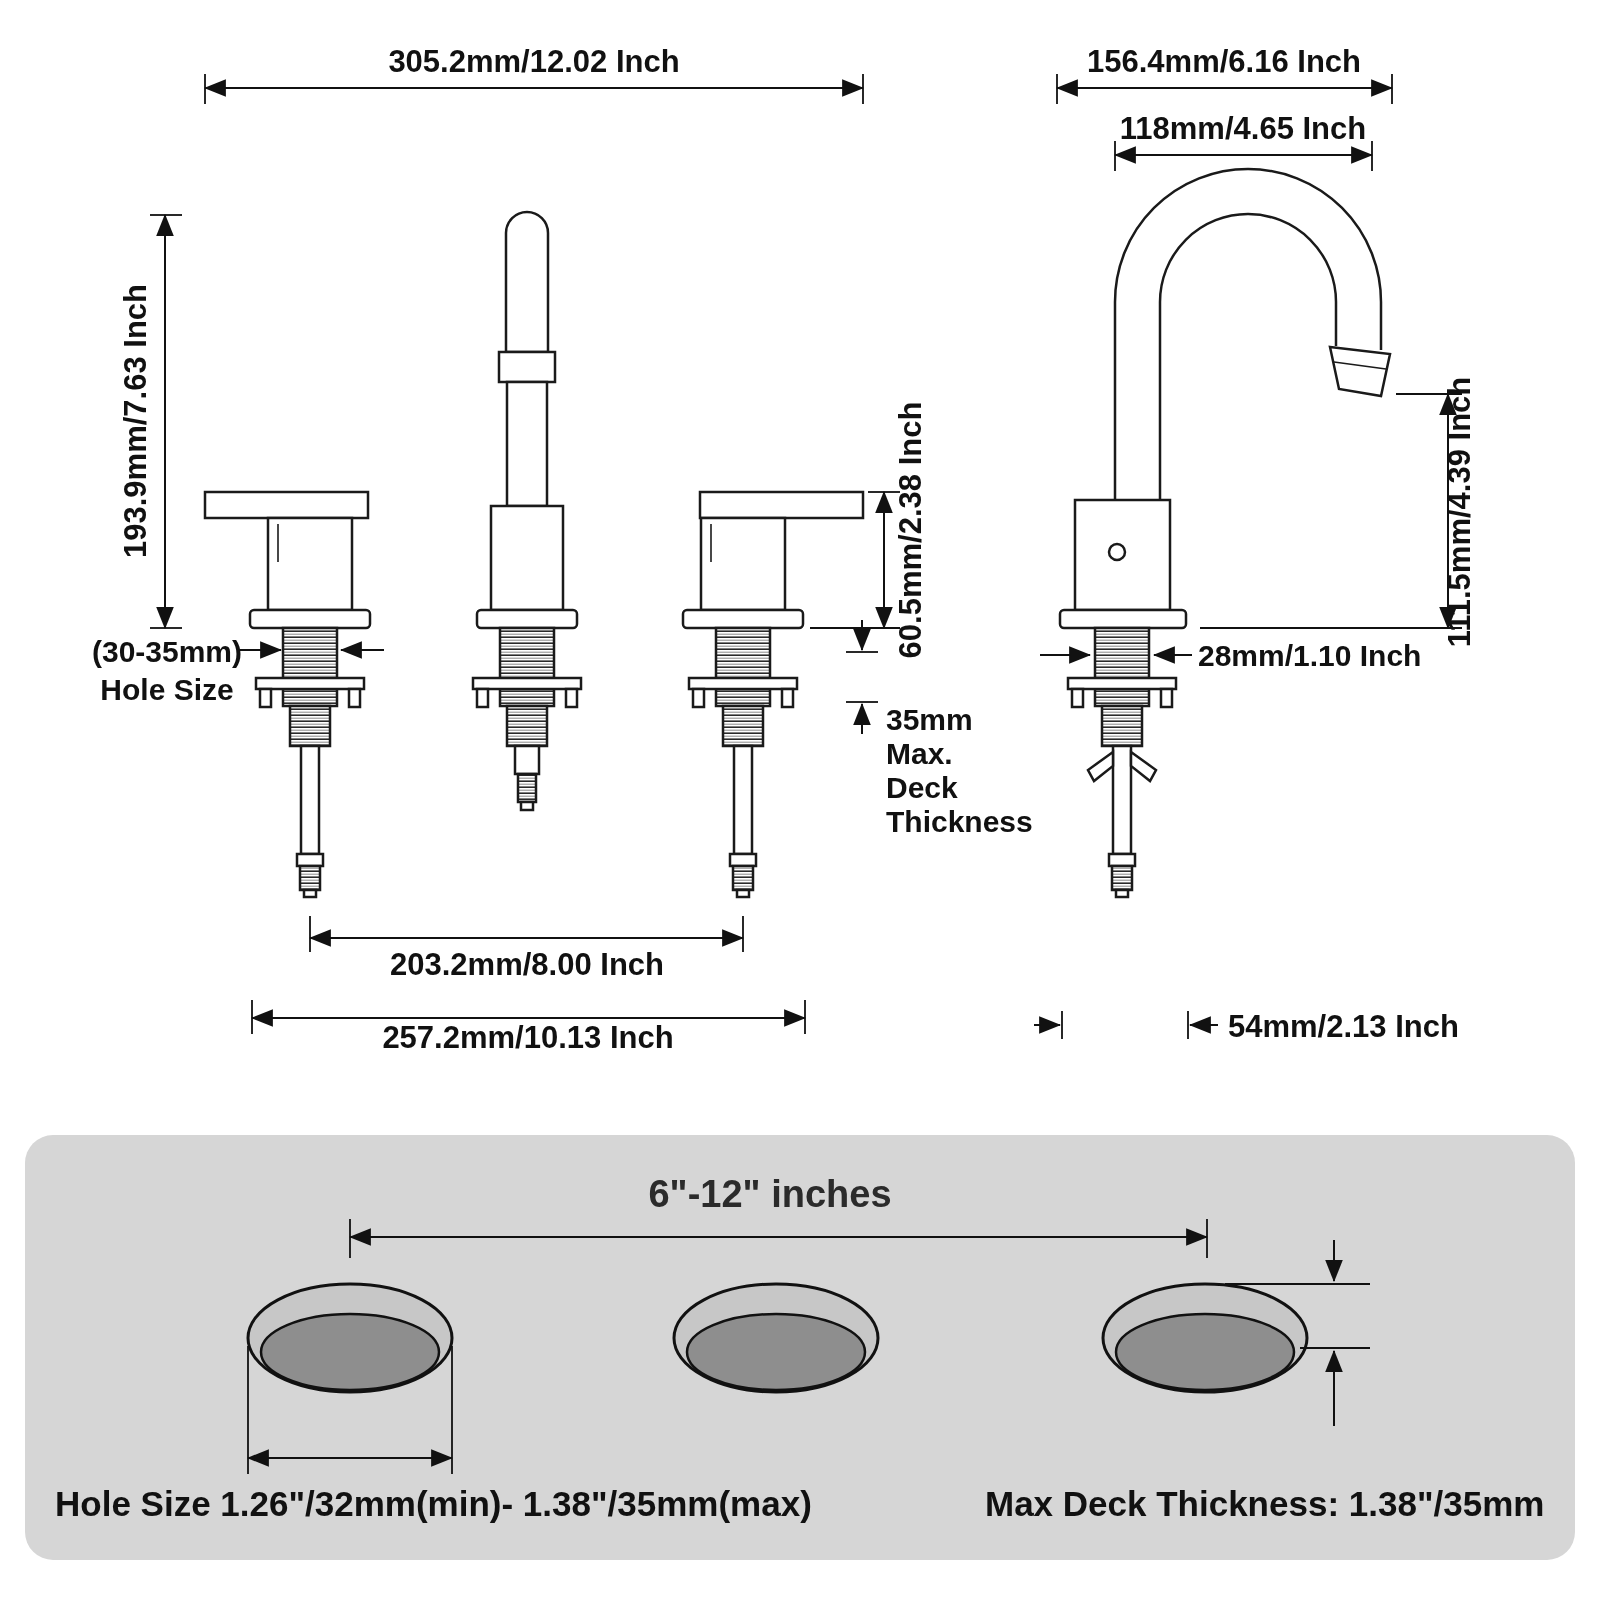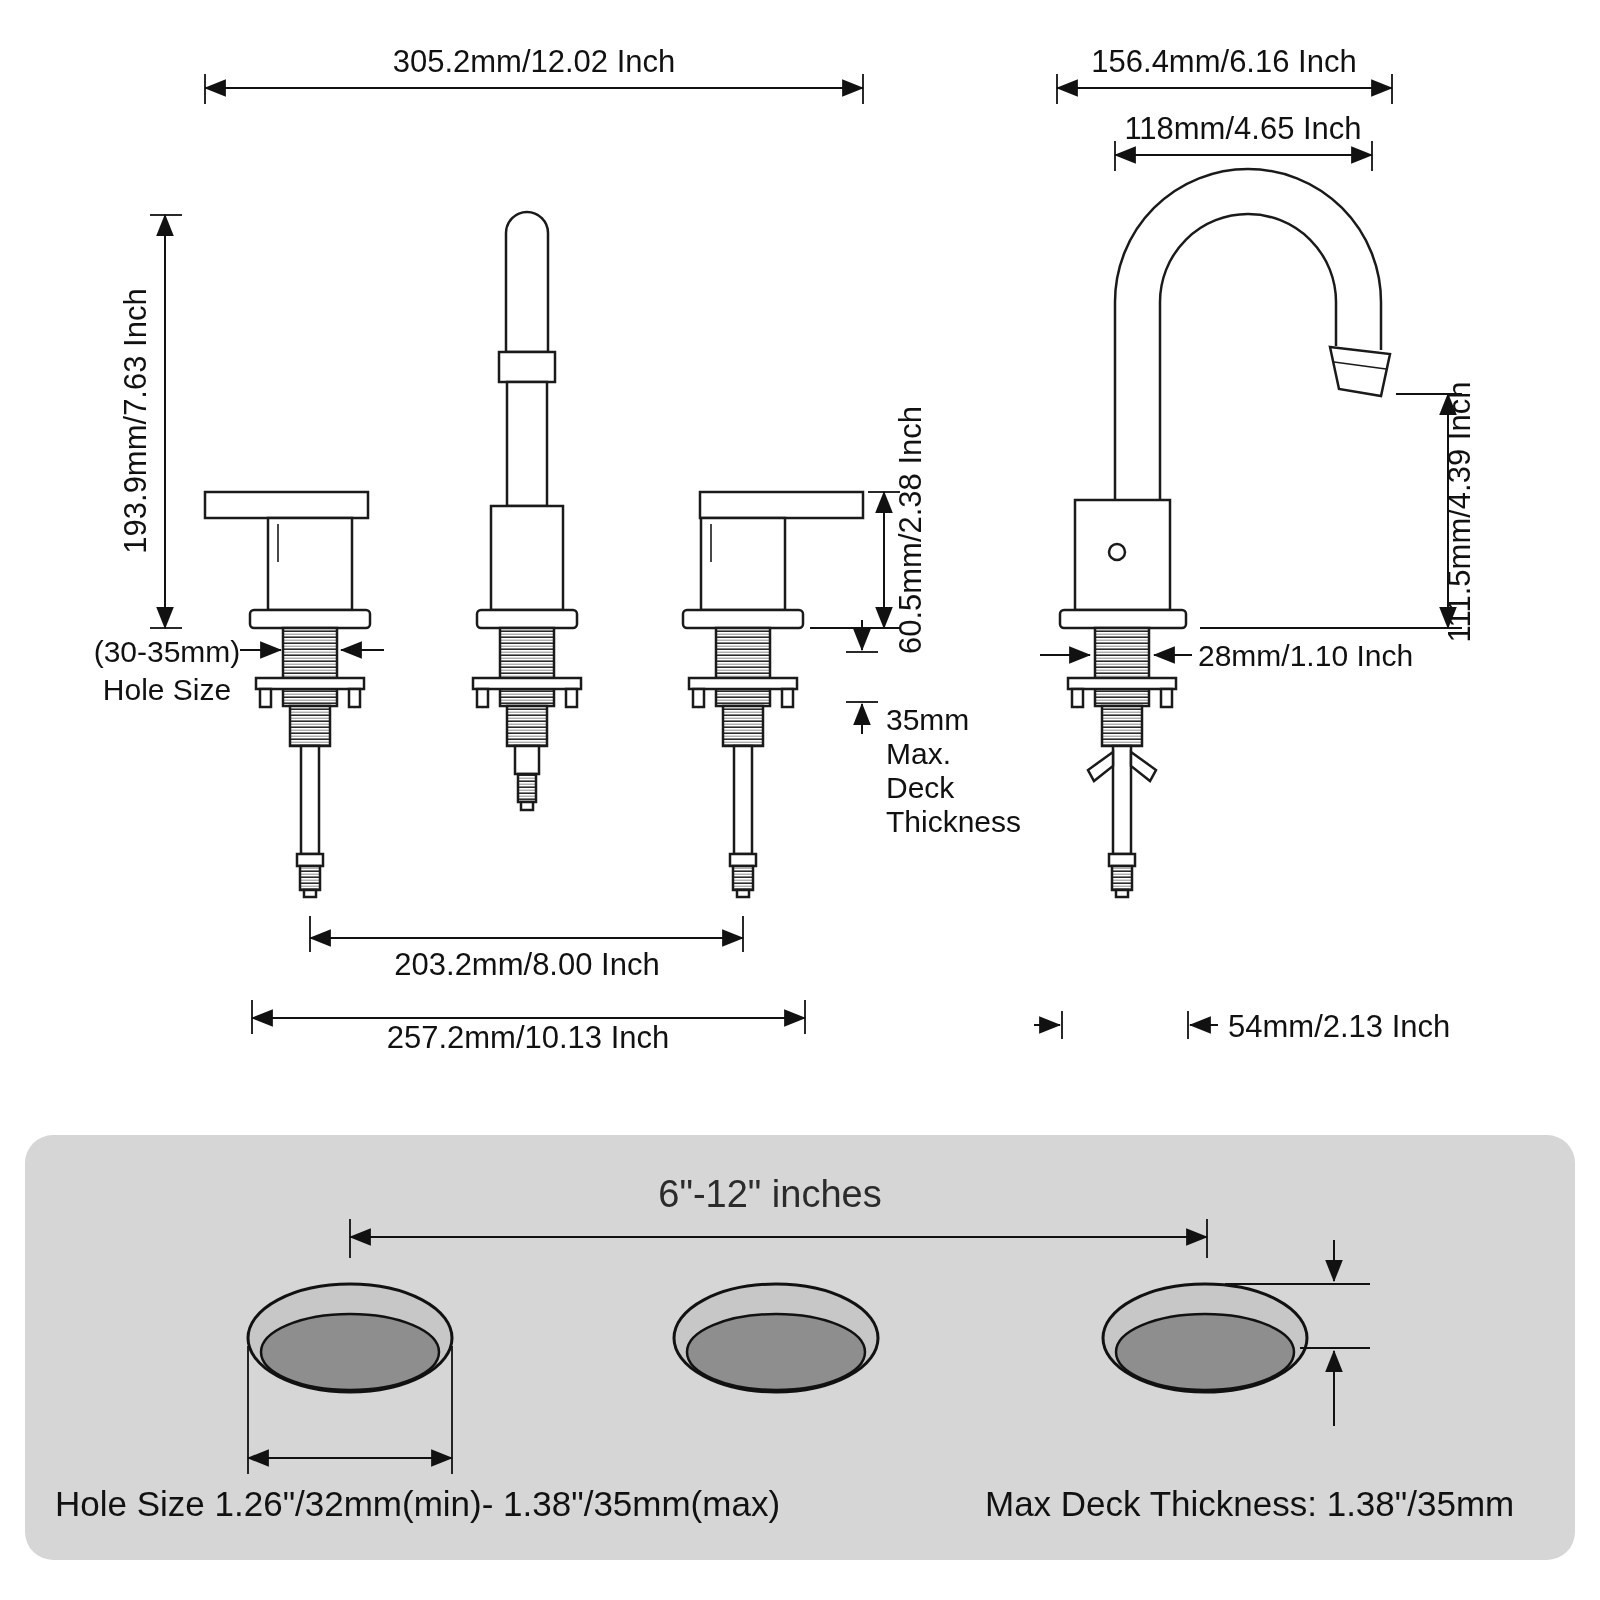--- a/index.html
+++ b/index.html
@@ -1,16 +1,16 @@
 <!DOCTYPE html>
 <html><head>
 <meta charset="utf-8">
 <style>
   html,body { margin:0; padding:0; background:#ffffff; }
-  .stage { position:relative; width:1600px; height:1600px; background:#ffffff; overflow:hidden; }
+  .stage { position:relative; width:1600px; height:1600px; background:#ffffff; overflow:hidden;font-weight:bold; }
   text { font-family:"Liberation Sans", sans-serif; fill:#111; }
   .s31 { font-size:31px; }
   .s30 { font-size:30px; }
   .s35 { font-size:35px; }
   .s38 { font-size:38px; fill:#2b2b2b; }
   .ln  { stroke:#111; stroke-width:2; fill:none; }
   .ext { stroke:#111; stroke-width:1.8; fill:none; }
   .shape { fill:#ffffff; stroke:#1a1a1a; stroke-width:2.5; }
   .thin  { stroke:#1a1a1a; stroke-width:1.6; fill:none; }
 </style>

